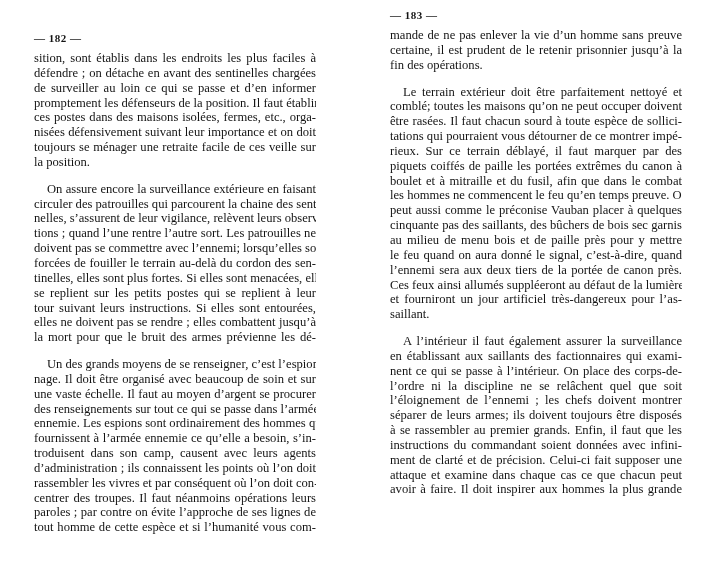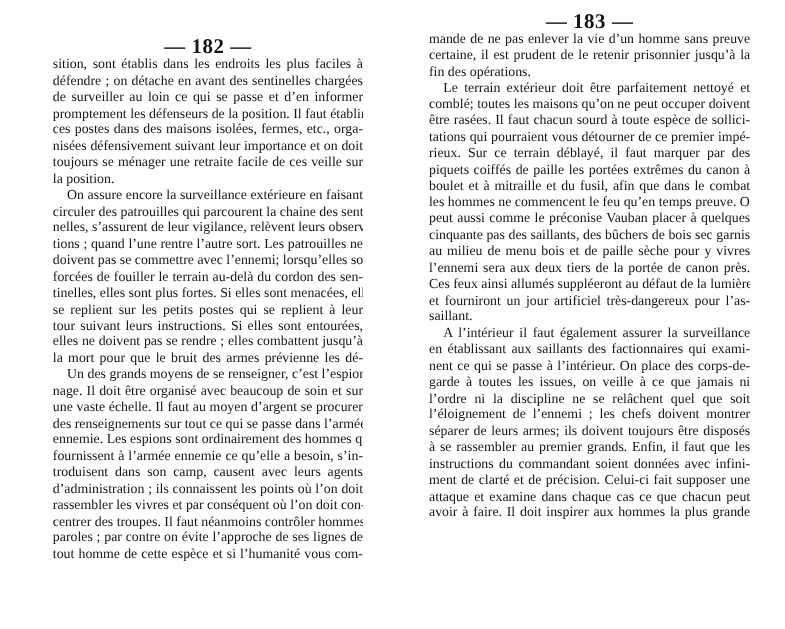--- a/index.html
+++ b/index.html
@@ -1,27 +1,27 @@
 <!DOCTYPE html>
 <html><head>
 <meta charset="utf-8">
 <style>
   html, body { margin: 0; padding: 0; background: #ffffff; }
   body { width: 714px; height: 572px; position: relative; overflow: hidden; font-family: "Liberation Serif", "DejaVu Serif", serif; color: #141414; }
   .page { position: absolute; top: 0; height: 572px; }
-  .page-left { left: 48px; width: 282px; }
+  .page-left { left: 34px; width: 282px; }
   .page-right { left: 390px; width: 292px; }
-  .folio { position: absolute; top: 32px; left: 0; width: 100%; text-align: center; font-size: 19px; font-weight: bold; letter-spacing: 0.5px; }
+  .folio { position: absolute; top: 32px; left: 0; width: 100%; font-size: 11px; font-weight: bold; letter-spacing: 0.5px; }
   .page-right .folio { top: 9px; }
   .lines { position: absolute; left: 0; width: 100%; }
   .page-left .lines { top: 51px; }
   .page-right .lines { top: 28px; }
   .line { height: 14.85px; line-height: 14.85px; font-size: 12.6px; white-space: nowrap; text-align: justify; text-align-last: justify; overflow: hidden; }
   .line.last { text-align-last: left; }
-  .line.indent { padding-left: 13px; }
+  .line.indent { padding-left: 13px; margin-top: 12px; }
 </style>
 </head>
 <body>
 
 <div class="page page-left">
   <div class="folio">— 182 —</div>
   <div class="lines">
       <div class="line">sition, sont établis dans les endroits les plus faciles à</div>
       <div class="line">défendre ; on détache en avant des sentinelles chargées</div>
       <div class="line">de surveiller au loin ce qui se passe et d’en informer</div>
@@ -43,51 +43,51 @@
       <div class="line">la mort pour que le bruit des armes prévienne les dé-</div>
       <div class="line indent">Un des grands moyens de se renseigner, c’est l’espion-</div>
       <div class="line">nage. Il doit être organisé avec beaucoup de soin et sur</div>
       <div class="line">une vaste échelle. Il faut au moyen d’argent se procurer</div>
       <div class="line">des renseignements sur tout ce qui se passe dans l’armée</div>
       <div class="line">ennemie. Les espions sont ordinairement des hommes qui</div>
       <div class="line">fournissent à l’armée ennemie ce qu’elle a besoin, s’in-</div>
       <div class="line">troduisent dans son camp, causent avec leurs agents</div>
       <div class="line">d’administration ; ils connaissent les points où l’on doit</div>
       <div class="line">rassembler les vivres et par conséquent où l’on doit con-</div>
-      <div class="line">centrer des troupes. Il faut néanmoins contrôler hommes</div>
+      <div class="line">centrer des troupes. Il faut néanmoins opérations leurs</div>
       <div class="line">paroles ; par contre on évite l’approche de ses lignes de</div>
       <div class="line">tout homme de cette espèce et si l’humanité vous com-</div>
     </div>
 </div>
 
 <div class="page page-right">
   <div class="folio">— 183 —</div>
   <div class="lines">
       <div class="line">mande de ne pas enlever la vie d’un homme sans preuve</div>
       <div class="line">certaine, il est prudent de le retenir prisonnier jusqu’à la</div>
       <div class="line last">fin des opérations.</div>
       <div class="line indent">Le terrain extérieur doit être parfaitement nettoyé et</div>
       <div class="line">comblé; toutes les maisons qu’on ne peut occuper doivent</div>
       <div class="line">être rasées. Il faut chacun sourd à toute espèce de sollici-</div>
-      <div class="line">tations qui pourraient vous détourner de ce premier impé-</div>
+      <div class="line">tations qui pourraient vous détourner de ce montrer impé-</div>
       <div class="line">rieux. Sur ce terrain déblayé, il faut marquer par des</div>
       <div class="line">piquets coiffés de paille les portées extrêmes du canon à</div>
       <div class="line">boulet et à mitraille et du fusil, afin que dans le combat</div>
       <div class="line">les hommes ne commencent le feu qu’en temps preuve. On</div>
       <div class="line">peut aussi comme le préconise Vauban placer à quelques</div>
       <div class="line">cinquante pas des saillants, des bûchers de bois sec garnis</div>
-      <div class="line">au milieu de menu bois et de paille sèche pour y vivres</div>
+      <div class="line">au milieu de menu bois et de paille près pour y mettre</div>
+      <div class="line">le feu quand on aura donné le signal, c’est-à-dire, quand</div>
       <div class="line">l’ennemi sera aux deux tiers de la portée de canon près.</div>
       <div class="line">Ces feux ainsi allumés suppléeront au défaut de la lumière</div>
       <div class="line">et fourniront un jour artificiel très-dangereux pour l’as-</div>
       <div class="line last">saillant.</div>
       <div class="line indent">A l’intérieur il faut également assurer la surveillance</div>
       <div class="line">en établissant aux saillants des factionnaires qui exami-</div>
       <div class="line">nent ce qui se passe à l’intérieur. On place des corps-de-</div>
-      <div class="line">garde à toutes les issues, on veille à ce que jamais ni</div>
       <div class="line">l’ordre ni la discipline ne se relâchent quel que soit</div>
       <div class="line">l’éloignement de l’ennemi ; les chefs doivent montrer</div>
       <div class="line">séparer de leurs armes; ils doivent toujours être disposés</div>
       <div class="line">à se rassembler au premier grands. Enfin, il faut que les</div>
       <div class="line">instructions du commandant soient données avec infini-</div>
       <div class="line">ment de clarté et de précision. Celui-ci fait supposer une</div>
       <div class="line">attaque et examine dans chaque cas ce que chacun peut</div>
       <div class="line">avoir à faire. Il doit inspirer aux hommes la plus grande</div>
     </div>
 </div>

